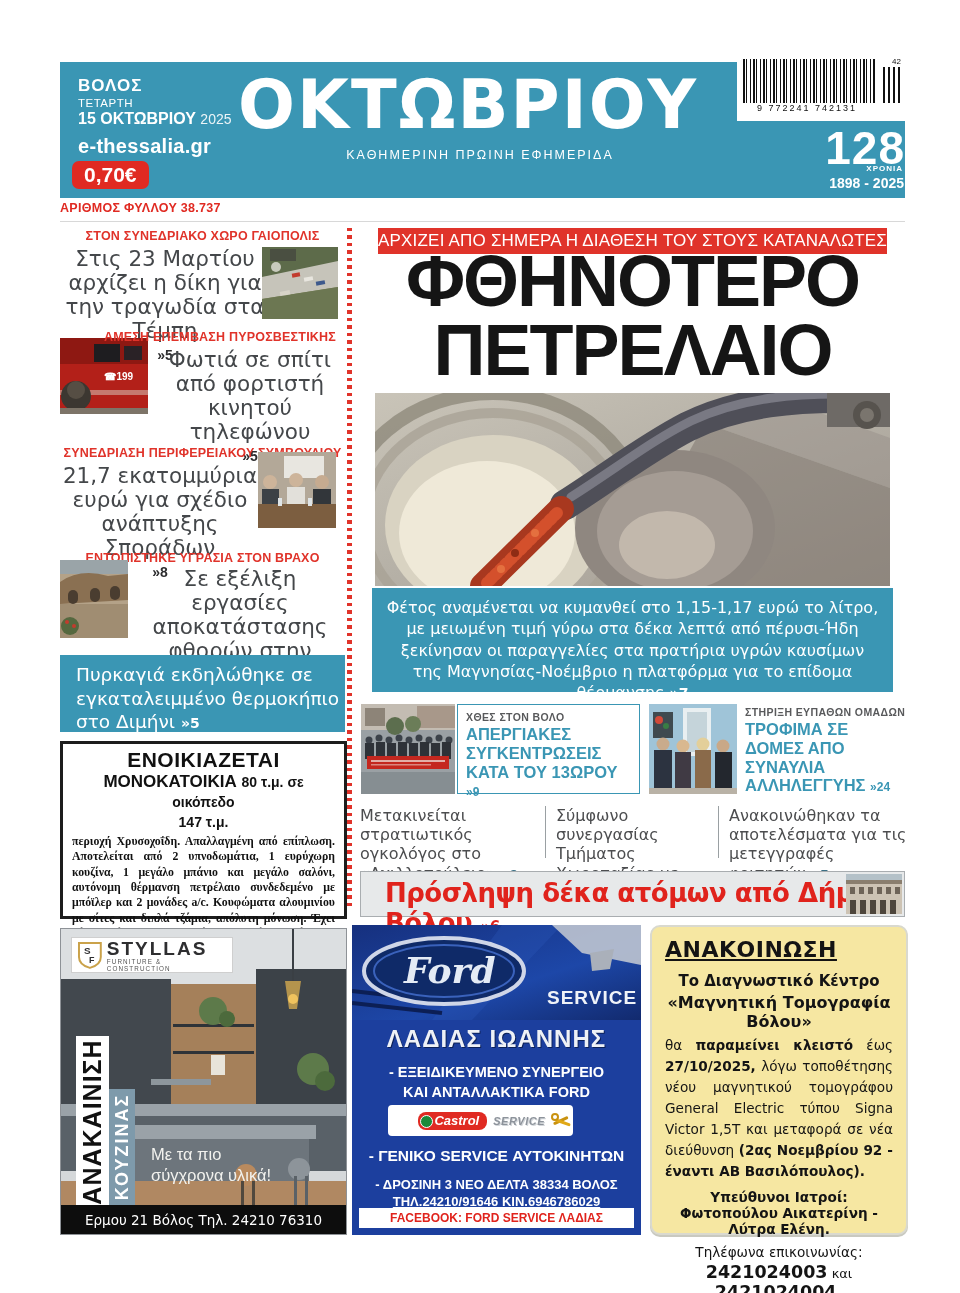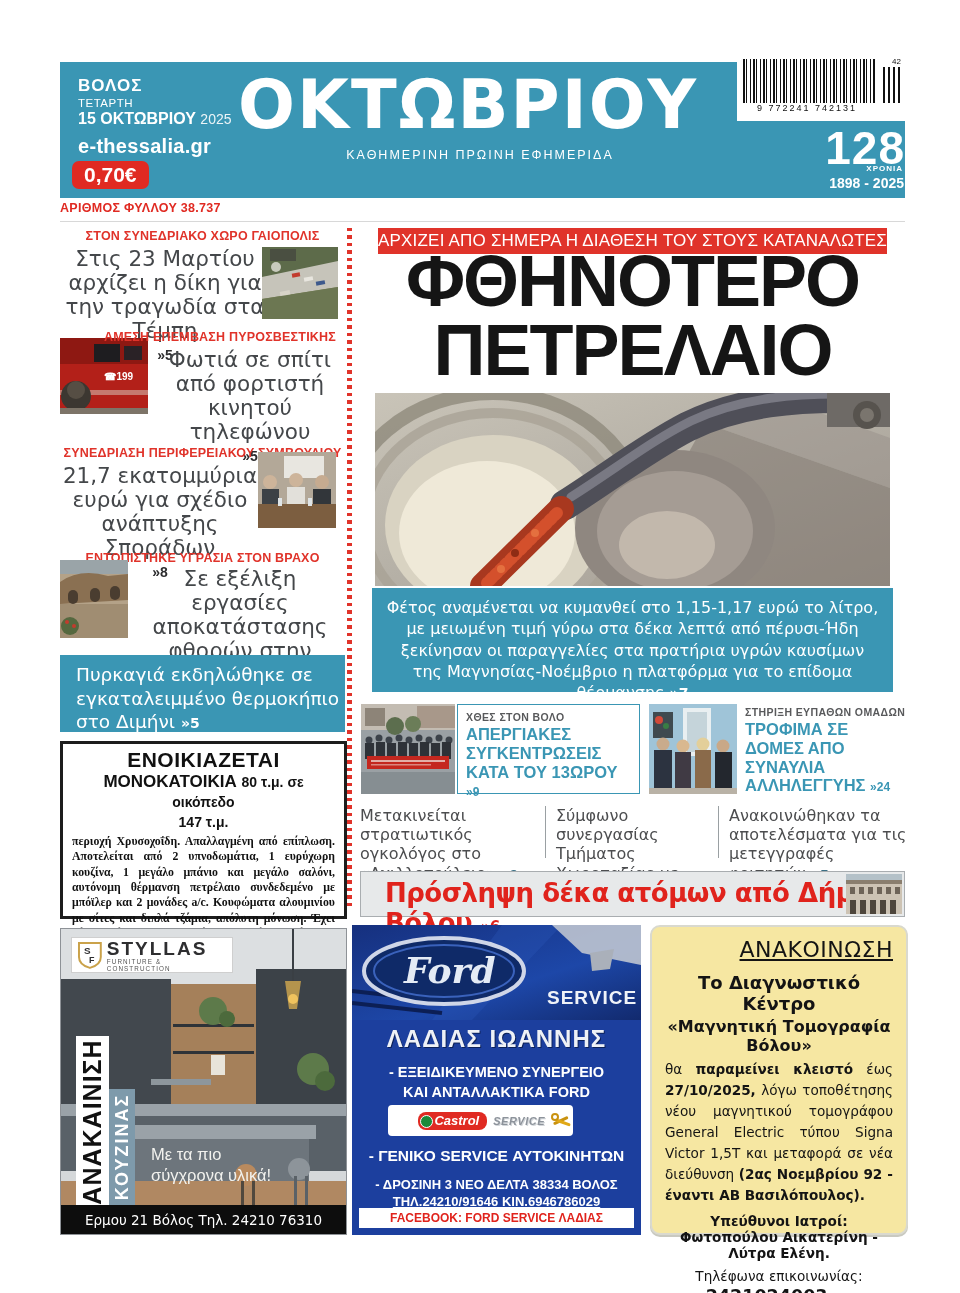--- a/index.html
+++ b/index.html
@@ -108,22 +108,22 @@
   .ford-l3{position:absolute;left:0;top:222px;width:100%;text-align:center;color:#fff;font-weight:bold;font-size:15.5px;}
   .ford-addr{position:absolute;left:0;top:252px;width:100%;text-align:center;color:#fff;font-weight:bold;font-size:13px;}
   .ford-phones{position:absolute;left:0;top:269px;width:100%;text-align:center;color:#fff;font-weight:bold;font-size:13px;
                text-decoration:underline;}
   .ford-fb{position:absolute;left:7px;bottom:7px;width:275px;height:20px;background:#fff;display:flex;align-items:center;
            justify-content:center;color:#e0231c;font-weight:bold;font-size:12px;}
   
   .annc{left:650px;top:925px;width:258px;height:310px;background:#f6e7a2;border:2px solid #d9d9cf;border-radius:10px;
         box-sizing:border-box;padding:10px 13px;color:#141414;box-shadow:0 2px 0 #c9c9c0;
         font-family:"DejaVu Sans","Liberation Sans",sans-serif;}
-  .annc-title{text-align:right;font-weight:400;font-size:22px;text-decoration:underline;letter-spacing:.5px;}
-  .annc-p1{text-align:center;font-weight:bold;font-size:18px;margin-top:10px;}
+  .annc-title{text-align:left;font-weight:700;font-size:22px;text-decoration:underline;letter-spacing:.5px;}
+  .annc-p1{text-align:center;font-weight:bold;font-size:15px;margin-top:10px;}
   .annc-p1b{text-align:center;font-weight:bold;font-size:16px;margin-top:3px;}
   .annc-body{font-size:13.6px;line-height:1.55;margin-top:4px;text-align:justify;}
   .annc-center{text-align:center;font-size:13.6px;margin-top:7px;}
   .annc-phones{text-align:center;font-weight:bold;font-size:17.5px;margin-top:2px;}
   .annc-phones .mid{font-weight:normal;font-size:13px;}
   b.hv{font-weight:bold;}
 </style>
 </head>
 <body>
 

